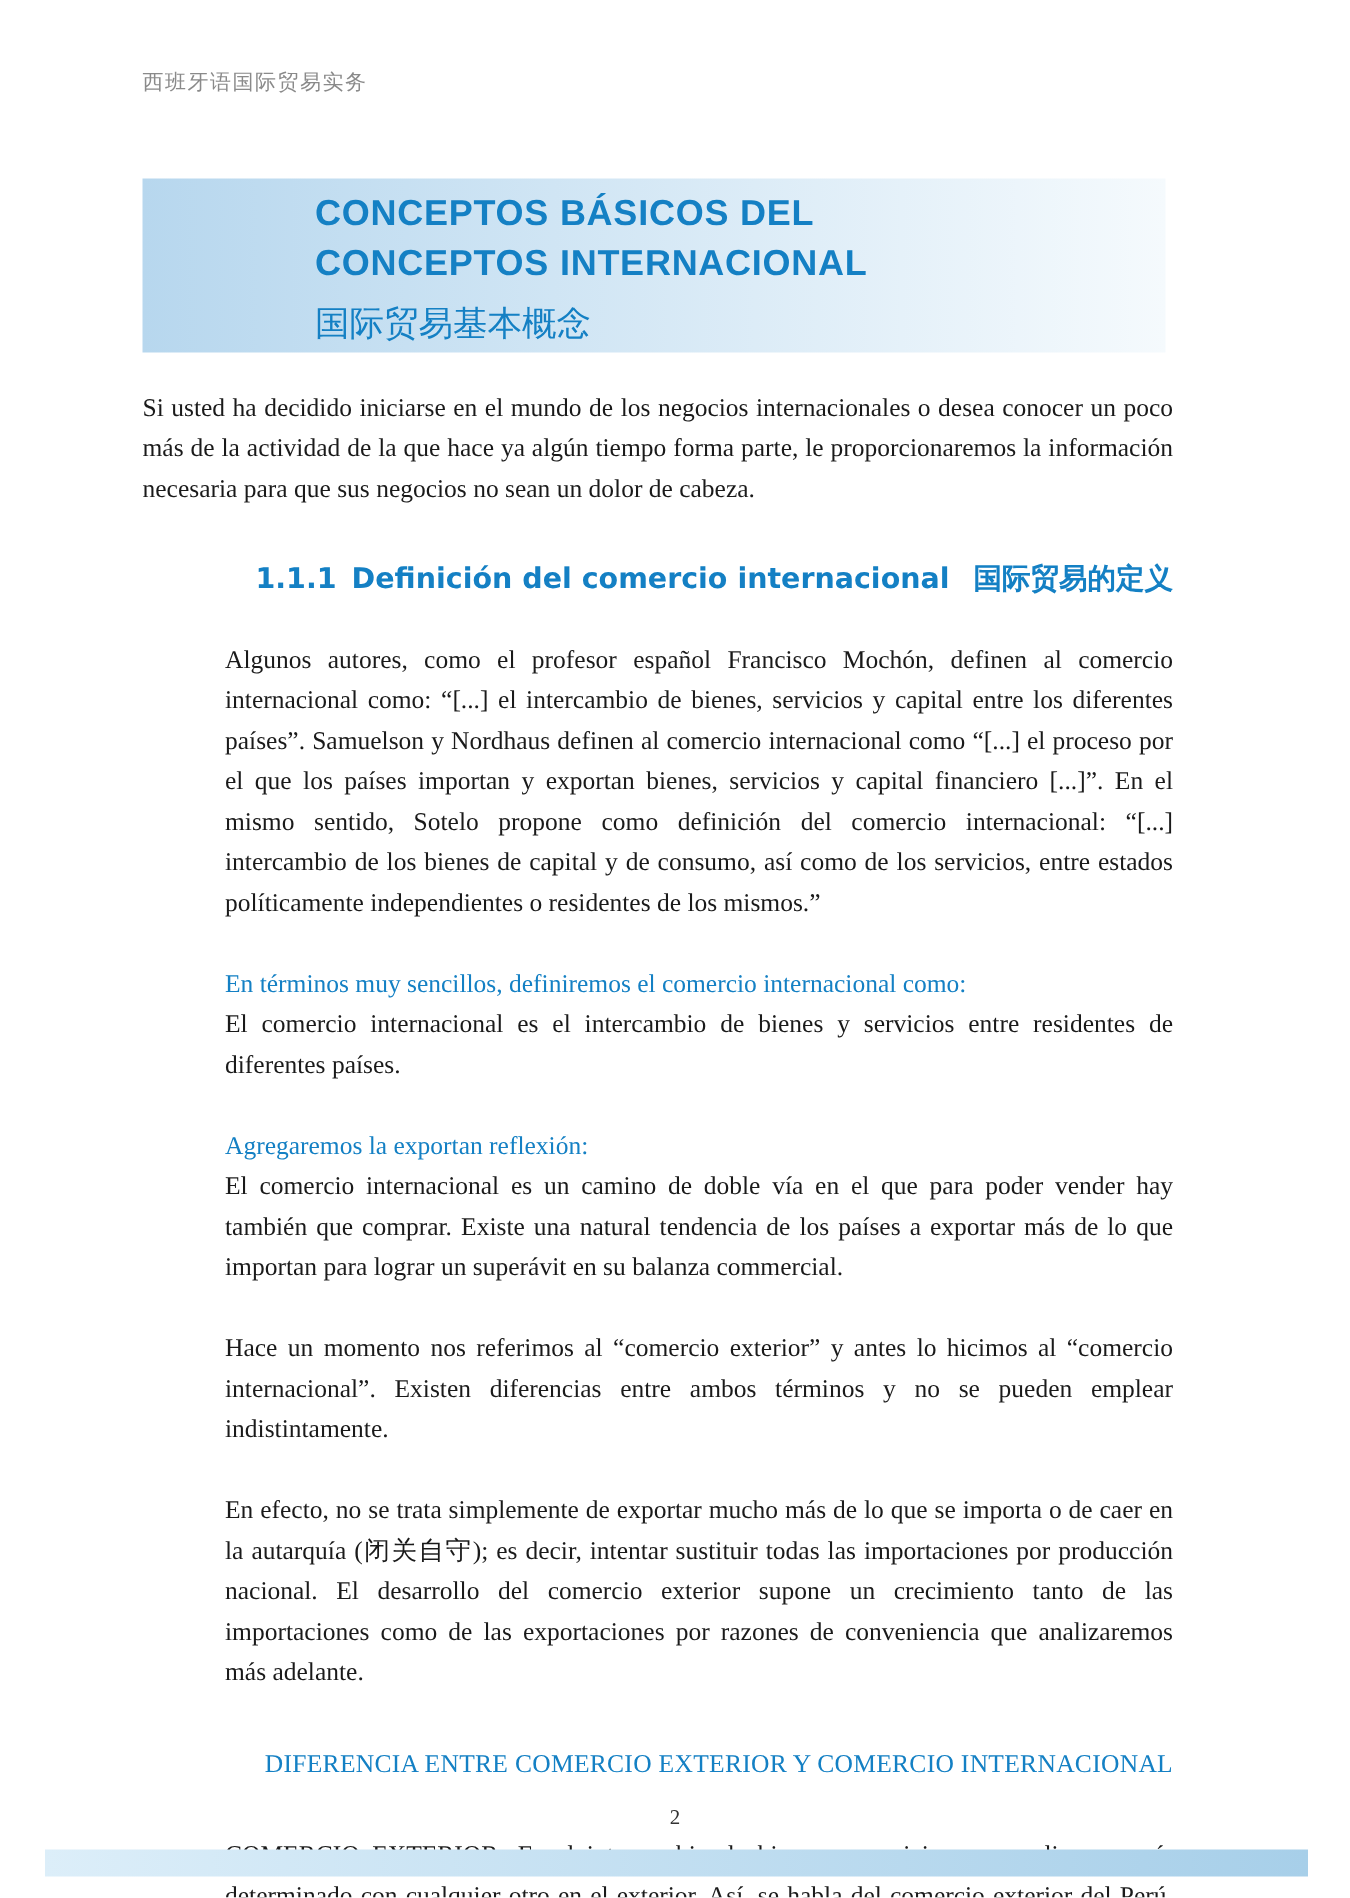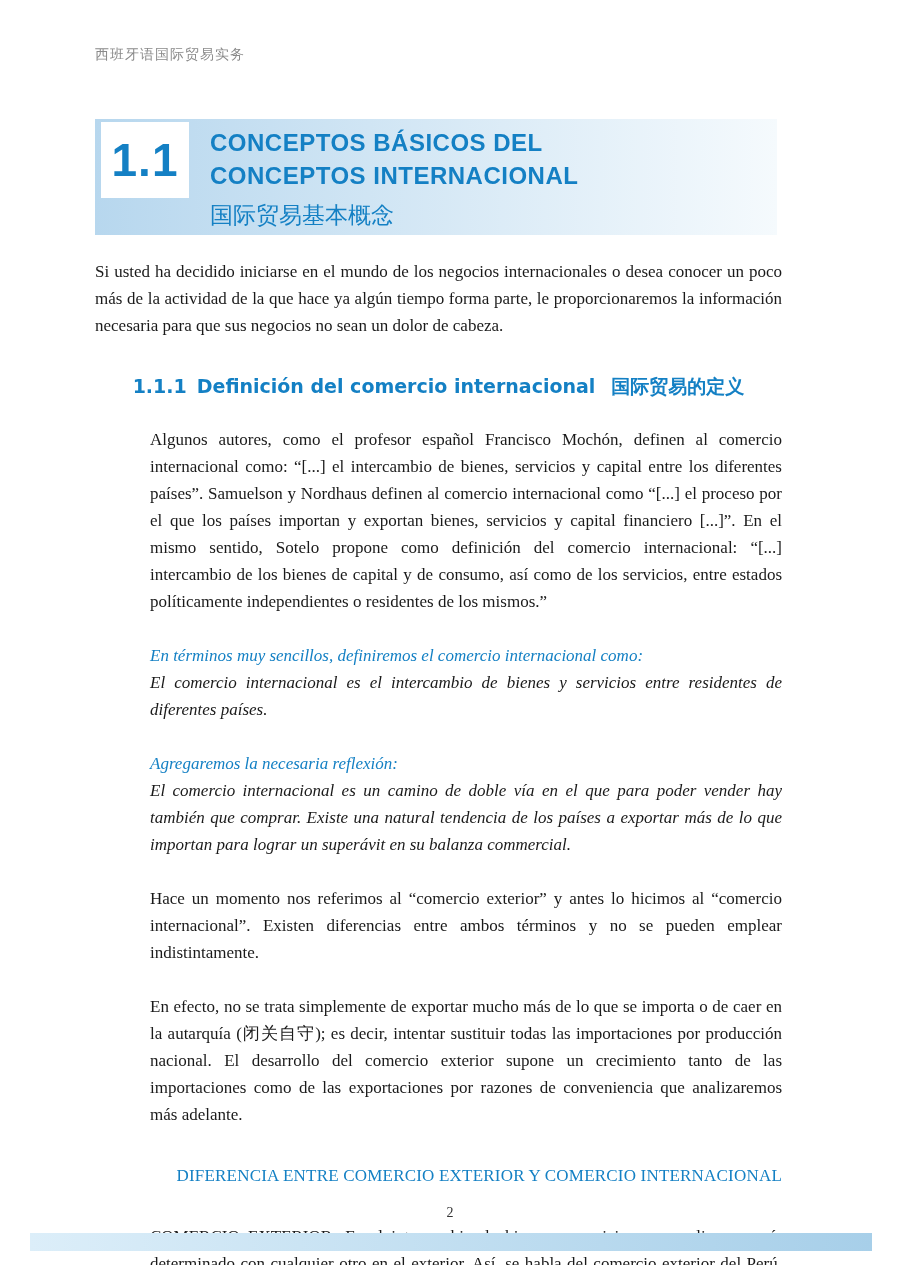--- a/index.html
+++ b/index.html
@@ -87,28 +87,28 @@
     text-align:justify;
   }
   .para{margin-bottom:27px;}
   .indent{margin-left:55px;}
   .subsection-heading{
     font-family:"DejaVu Sans","Liberation Sans",sans-serif;
     font-weight:bold;
     font-size:19px;
     color:var(--accent);
     margin:34px 0 26px 0;
-    text-align:center;
+    text-align:right;
   }
   .subsection-heading .sep{display:inline-block;width:16px;}
   .subsection-heading .numlbl{margin-right:10px;}
   .lead-in{
     color:var(--accent);
   }
-  .block{margin-bottom:27px;font-style:italic;}
+  .block{margin-bottom:27px;}
   .diferencia-heading{
     color:var(--accent);
     margin:34px 0 34px 0;
     margin-left:55px;
     text-align:right;
     letter-spacing:0.2px;
   }
   .tight{margin-bottom:0;}
   .page-number{
     position:absolute;
@@ -129,23 +129,20 @@
   }
 </style>
 </head>
 <body>
 
 <div class="page">
 
   <div class="book-header">西班牙语国际贸易实务</div>
 
   <div class="banner">
-    <div class="number-box">
-      <span class="num">1.1</span>
-    </div>
     <div class="banner-text">
       <div class="banner-title">
         <div>CONCEPTOS BÁSICOS DEL</div>
         <div>CONCEPTOS INTERNACIONAL</div>
       </div>
       <div class="banner-subtitle">国际贸易基本概念</div>
     </div>
   </div>
 
   <div class="content">
@@ -157,21 +154,21 @@
     </div>
 
     <div class="para indent">Algunos autores, como el profesor español Francisco Mochón, definen al comercio internacional como: “[...] el intercambio de bienes, servicios y capital entre los diferentes países”. Samuelson y Nordhaus definen al comercio internacional como “[...] el proceso por el que los países importan y exportan bienes, servicios y capital financiero [...]”. En el mismo sentido, Sotelo propone como definición del comercio internacional: “[...] intercambio de los bienes de capital y de consumo, así como de los servicios, entre estados políticamente independientes o residentes de los mismos.”</div>
 
     <div class="block indent">
       <div class="lead-in">En términos muy sencillos, definiremos el comercio internacional como:</div>
       <div>El comercio internacional es el intercambio de bienes y servicios entre residentes de diferentes países.</div>
     </div>
 
     <div class="block indent">
-      <div class="lead-in">Agregaremos la necesaria reflexión:</div>
+      <div class="lead-in">Agregaremos la exportan reflexión:</div>
       <div>El comercio internacional es un camino de doble vía en el que para poder vender hay también que comprar. Existe una natural tendencia de los países a exportar más de lo que importan para lograr un superávit en su balanza commercial.</div>
     </div>
 
     <div class="para indent">Hace un momento nos referimos al “comercio exterior” y antes lo hicimos al “comercio internacional”. Existen diferencias entre ambos términos y no se pueden emplear indistintamente.</div>
 
     <div class="para indent">En efecto, no se trata simplemente de exportar mucho más de lo que se importa o de caer en la autarquía (闭关自守); es decir, intentar sustituir todas las importaciones por producción nacional. El desarrollo del comercio exterior supone un crecimiento tanto de las importaciones como de las exportaciones por razones de conveniencia que analizaremos más adelante.</div>
 
     <div class="lead-in diferencia-heading">DIFERENCIA ENTRE COMERCIO EXTERIOR Y COMERCIO INTERNACIONAL</div>
 
     <div class="tight indent">COMERCIO EXTERIOR: Es el intercambio de bienes o servicios que realiza un país determinado con cualquier otro en el exterior. Así, se habla del comercio exterior del Perú, de Chile o de algún otro país.</div>

